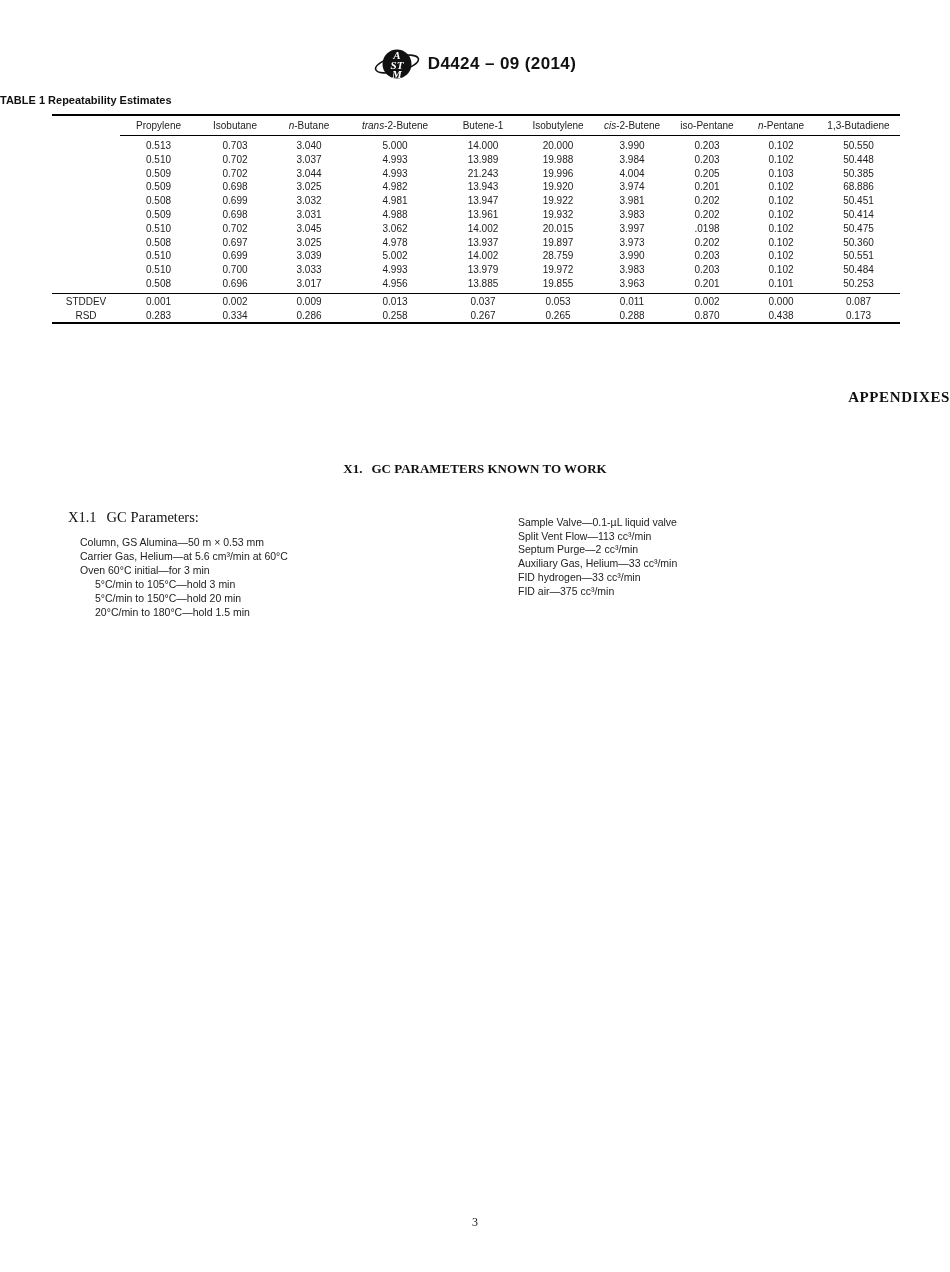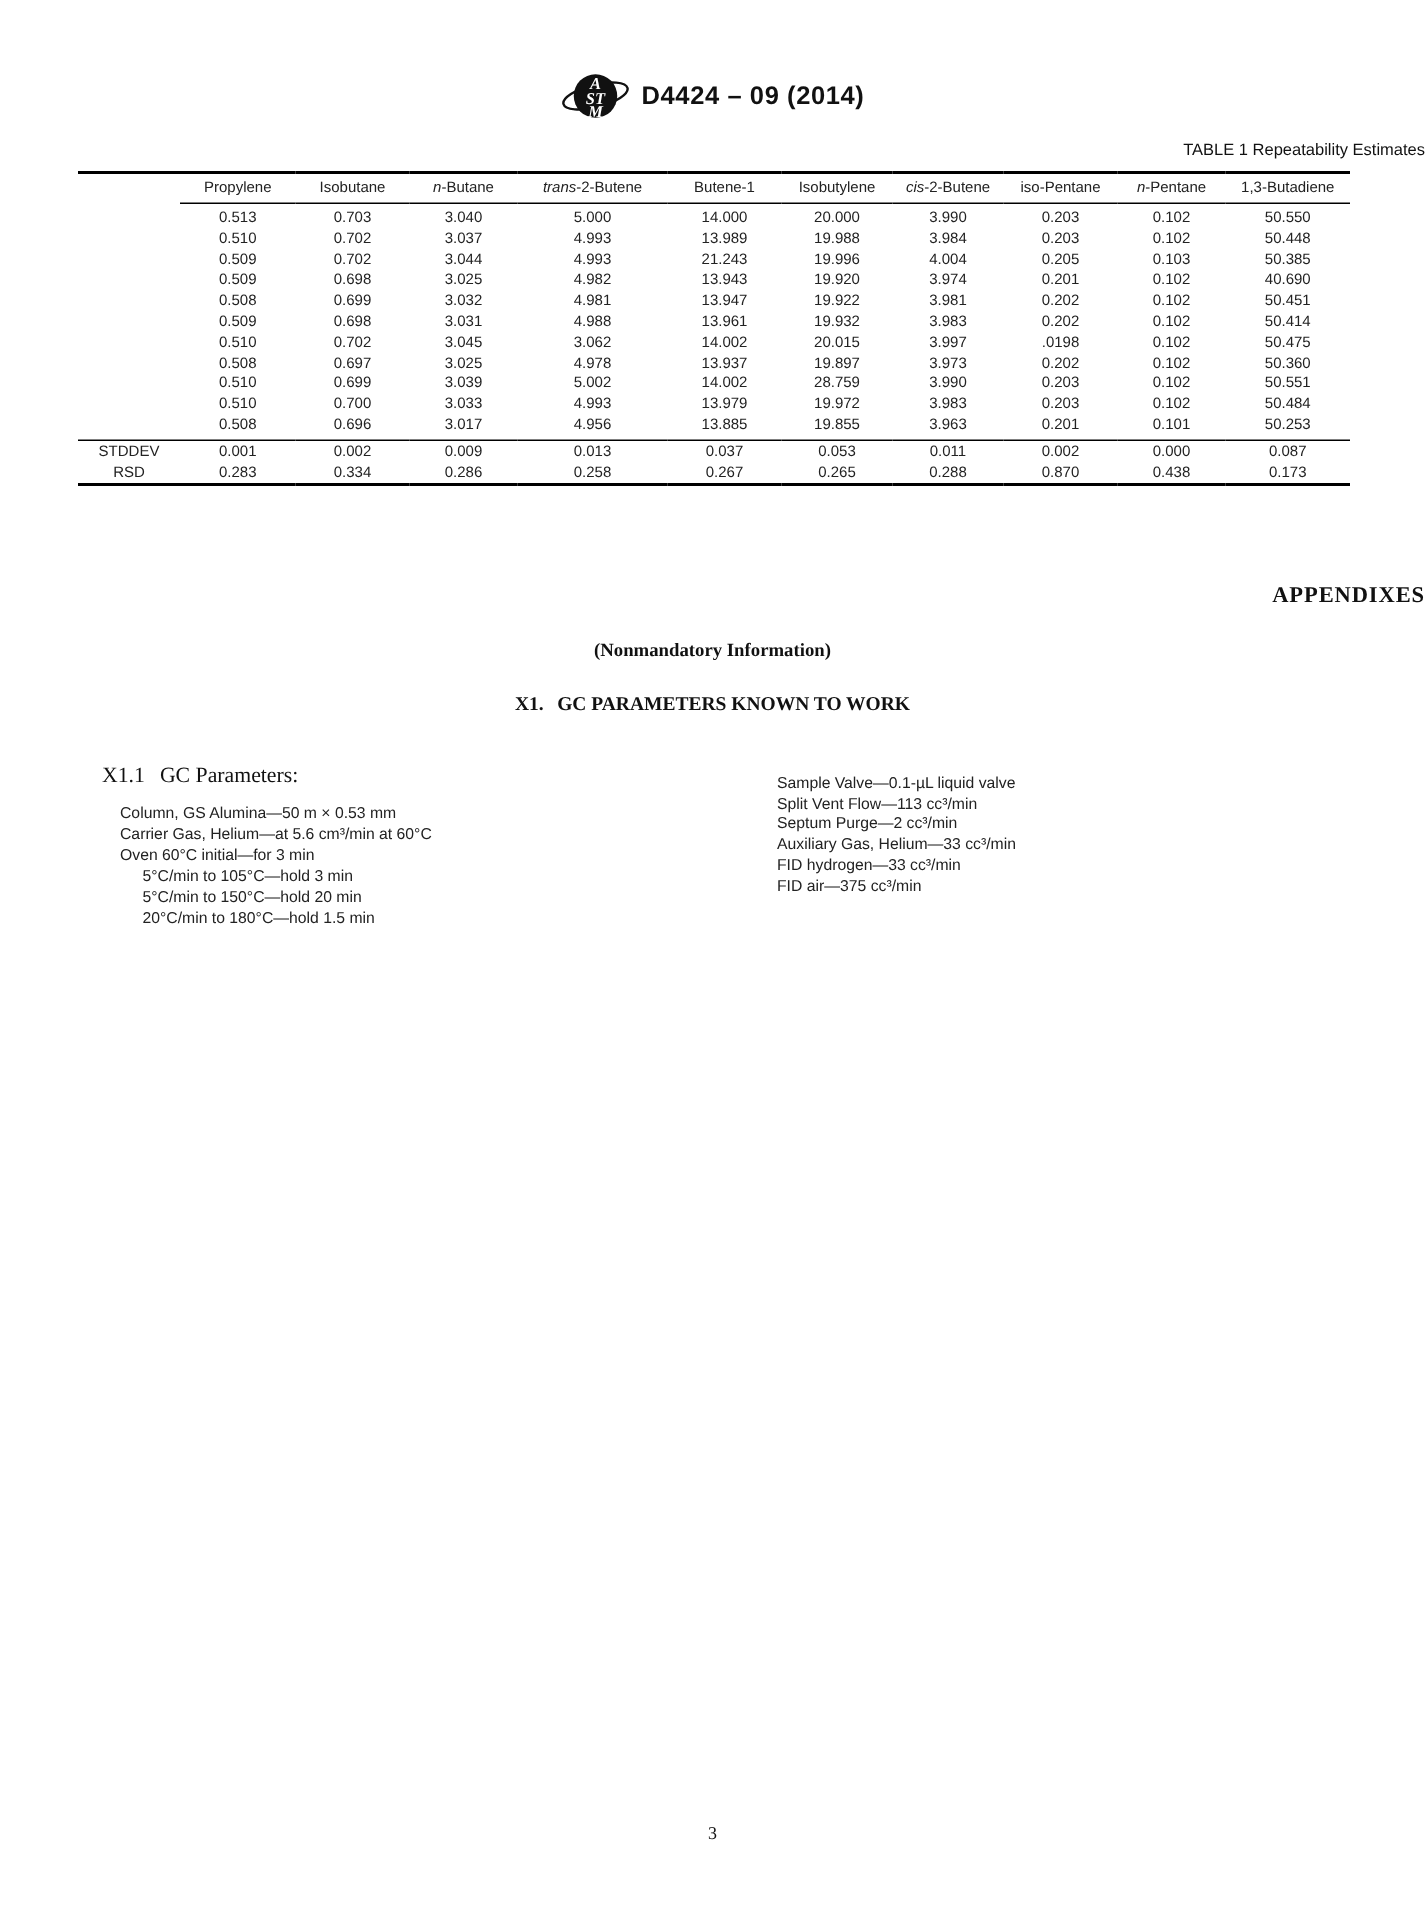--- a/index.html
+++ b/index.html
@@ -17,21 +17,21 @@
     position:absolute; top:44px; left:0; width:100%;
     display:flex; justify-content:center; align-items:center; gap:8px;
   }
   .doc-title {
     font-size:17px; font-weight:bold; letter-spacing:0.4px; color:#111;
   }
 
   
   .table-title {
     position:absolute; top:94px; left:0; width:100%;
-    text-align:right; font-size:11px; font-weight:normal; color:#111;
+    text-align:left; font-size:11px; font-weight:bold; color:#111;
   }
   table.repeat-table {
     position:absolute; top:114px; left:52px; width:848px;
     border-collapse:collapse; table-layout:fixed;
     font-size:10px; color:#222;
     border-top:2px solid #000; border-bottom:2px solid #000;
   }
   .repeat-table th, .repeat-table td { text-align:center; font-weight:normal; padding:0; }
   .repeat-table thead th { line-height:19px; height:19px; }
   .repeat-table thead th.datacol { border-bottom:1px solid #000; }
@@ -173,21 +173,21 @@
           <td class="stub"></td>
           <td>0.509</td>
           <td>0.698</td>
           <td>3.025</td>
           <td>4.982</td>
           <td>13.943</td>
           <td>19.920</td>
           <td>3.974</td>
           <td>0.201</td>
           <td>0.102</td>
-          <td>40.690</td>
+          <td>68.886</td>
         </tr>
         <tr>
           <td class="stub"></td>
           <td>0.508</td>
           <td>0.699</td>
           <td>3.032</td>
           <td>4.981</td>
           <td>13.947</td>
           <td>19.922</td>
           <td>3.981</td>
@@ -298,21 +298,20 @@
           <td>0.265</td>
           <td>0.288</td>
           <td>0.870</td>
           <td>0.438</td>
           <td>0.173</td>
         </tr>
       </tbody>
   </table>
 
   <div class="appendix-heading serif">APPENDIXES</div>
-  <div class="appendix-subheading serif">(Nonmandatory Information)</div>
   <div class="appendix-section-title serif">
     <span class="secnum">X1.</span><span>GC PARAMETERS KNOWN TO WORK</span>
   </div>
 
   <div class="gc-heading serif">
     <span class="secnum">X1.1</span><span>GC Parameters:</span>
   </div>
   <div class="gc-left-list">
       <div class="gc-item">Column, GS Alumina—50 m × 0.53 mm</div>
       <div class="gc-item">Carrier Gas, Helium—at 5.6 cm³/min at 60°C</div>

